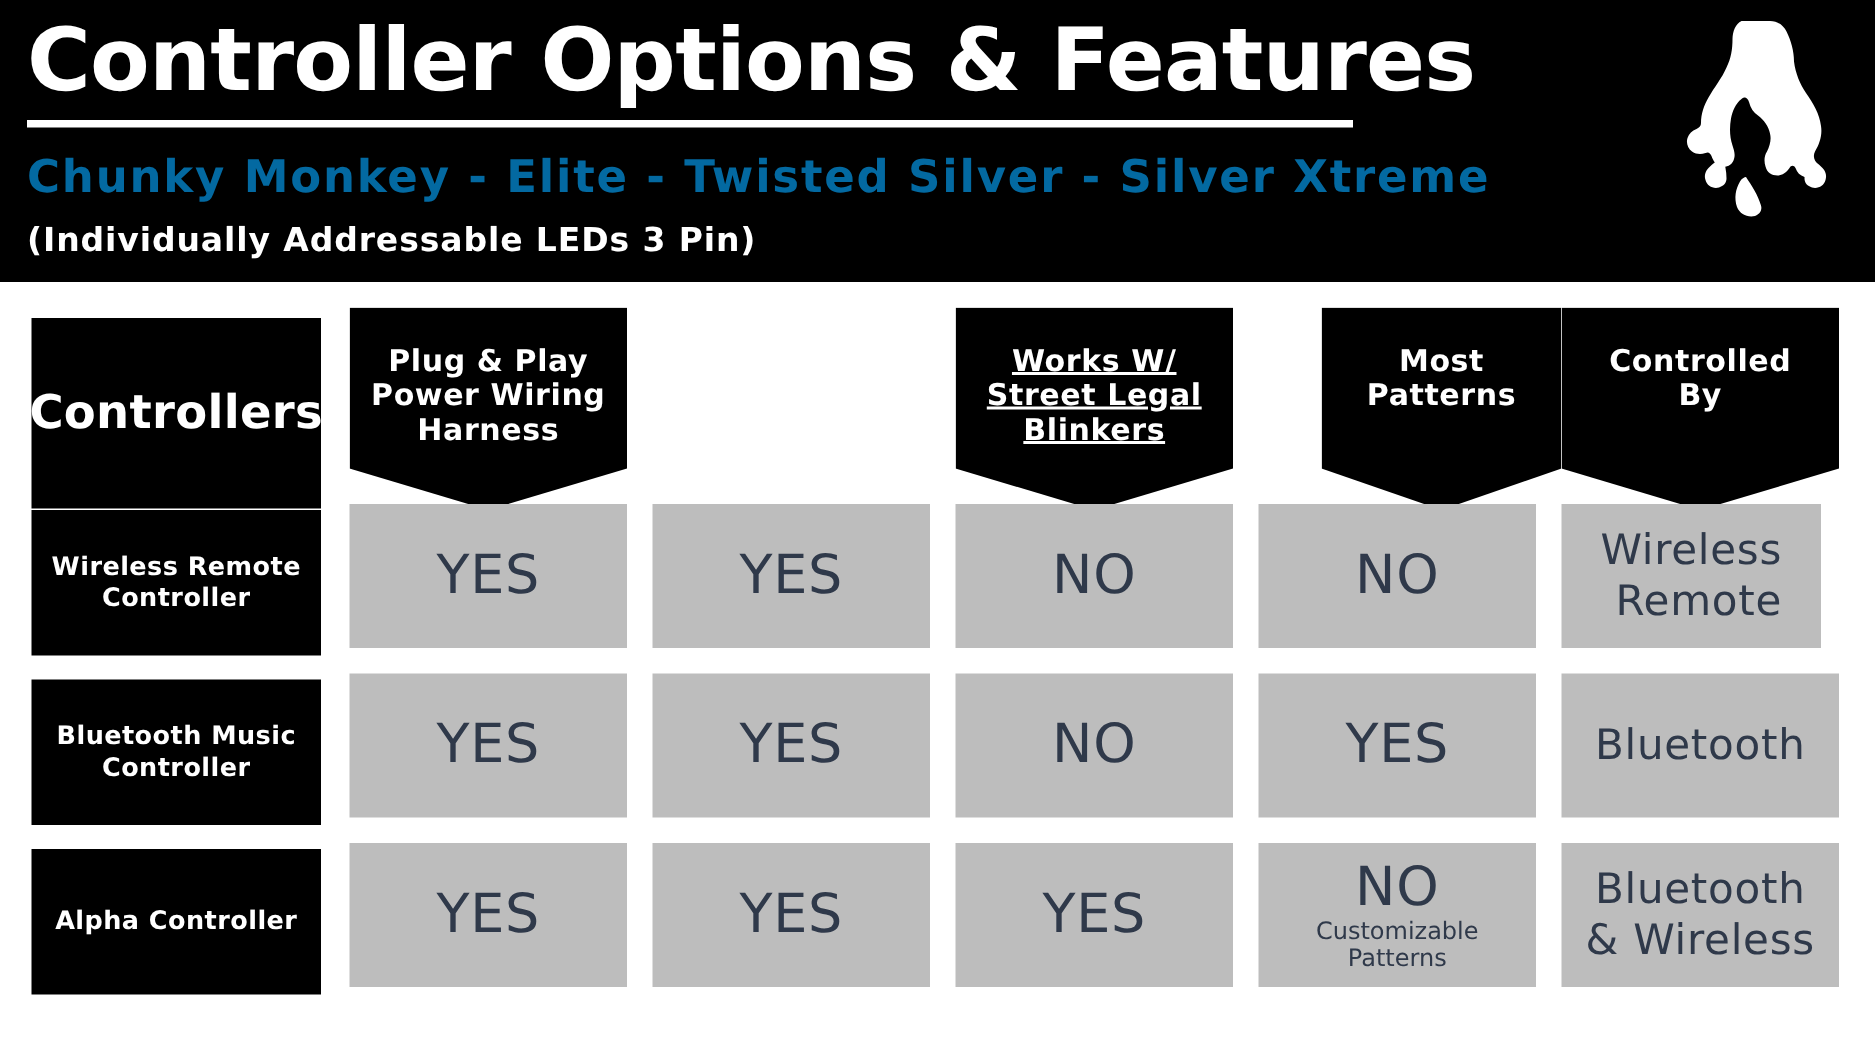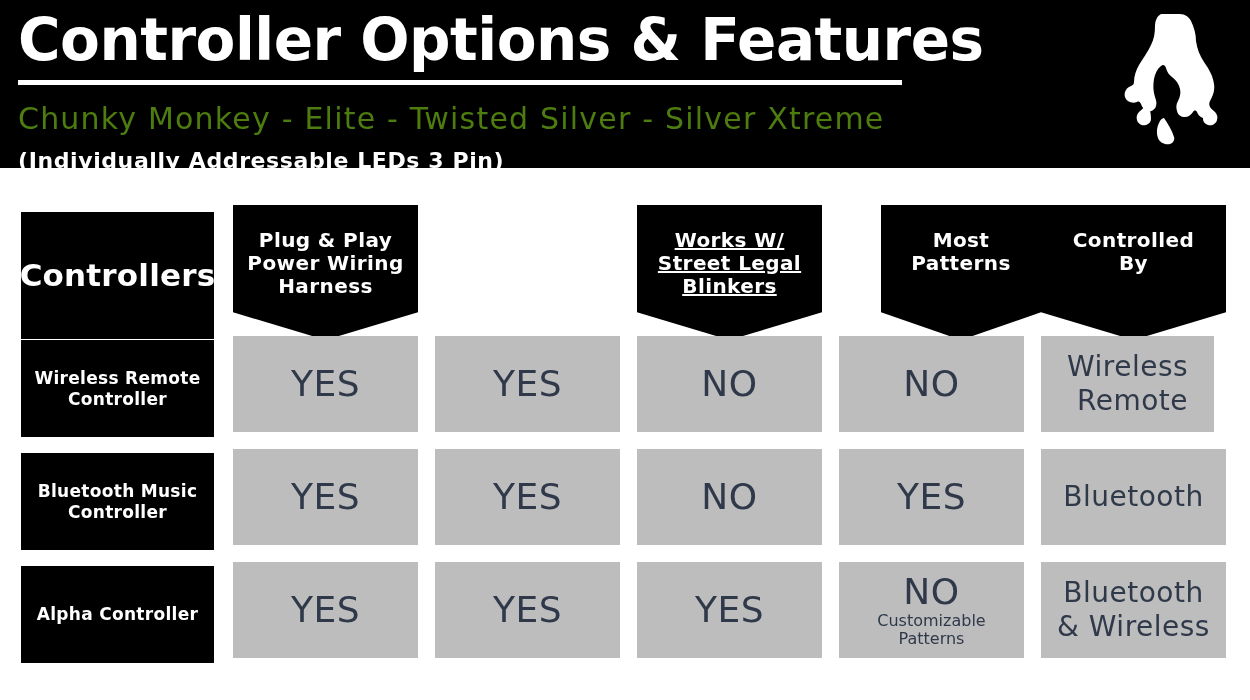--- a/index.html
+++ b/index.html
@@ -6,44 +6,44 @@
   body{
     width:1250px;height:700px;
     background:#ffffff;
     font-family:"DejaVu Sans", sans-serif;
     overflow:hidden;
     position:relative;
   }
 
   
   .banner{
-    position:absolute;left:0;top:0;width:1250px;height:168px;
+    position:absolute;left:0;top:0;width:1250px;height:188px;
     background:#000000;
     overflow:hidden;
   }
   .banner-title{
     position:absolute;left:18px;top:5px;
     font-family:"DejaVu Sans", sans-serif;
     font-weight:bold;
     font-size:58px;
     letter-spacing:-0.5px;
     color:#ffffff;
     white-space:nowrap;
     line-height:70px;
   }
   .title-rule{
     position:absolute;left:18px;top:80px;width:884px;height:5px;
     background:#ffffff;
   }
   .banner-sub{
     position:absolute;left:18px;top:99px;
-    font-weight:normal;
+    font-weight:bold;
     font-size:30px;
     letter-spacing:1.2px;
-    color:#4d7c0f;
+    color:#0369a1;
     white-space:nowrap;
     line-height:40px;
   }
   .banner-sub2{
     position:absolute;left:18px;top:147px;
     font-weight:bold;
     font-size:22px;
     letter-spacing:0.6px;
     color:#ffffff;
     white-space:nowrap;

